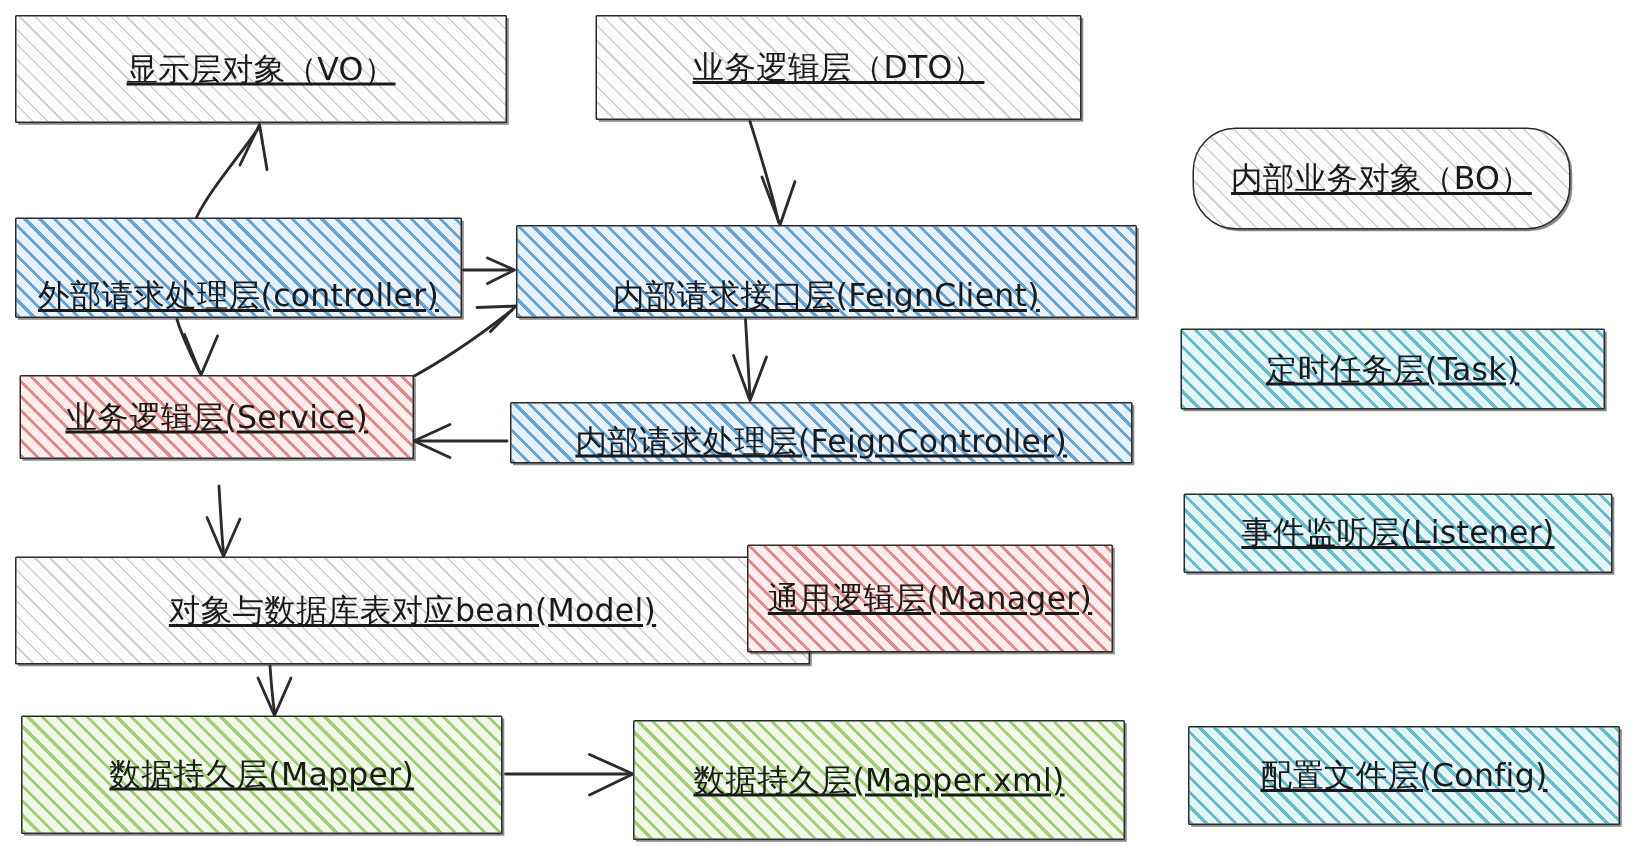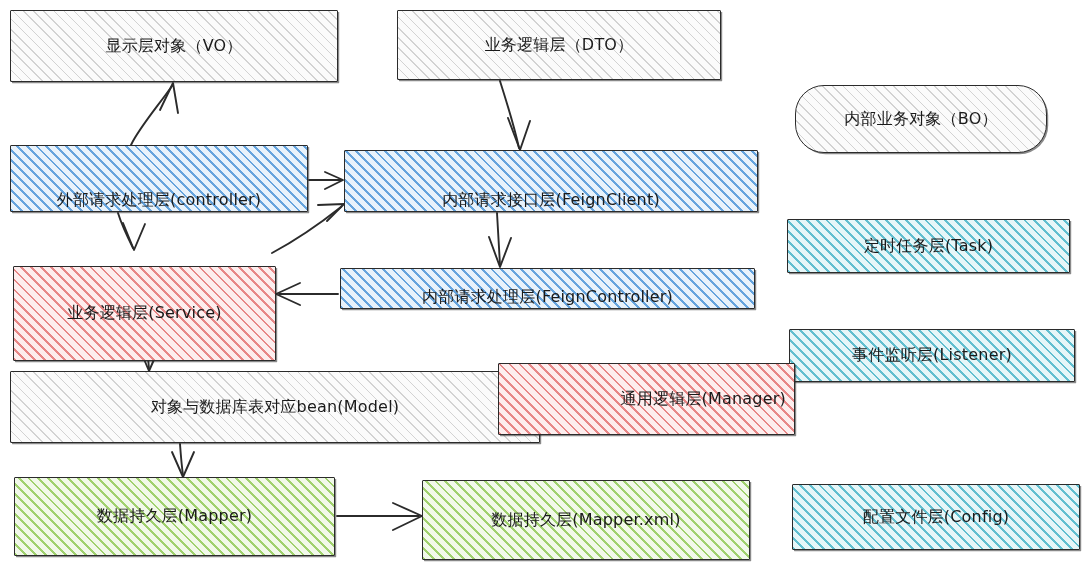--- a/index.html
+++ b/index.html
@@ -25,25 +25,26 @@
     position:absolute;
     box-sizing:border-box;
     display:flex;
     align-items:center;
     justify-content:center;
     border:1.6px solid #2b2b2b;
     border-radius:1px;
     text-align:center;
     line-height:1.15;
     color:#1a1a1a;
-    font-size:16px;
+    font-size:21px;
     letter-spacing:0.2px;
     padding:2px 8px;
     z-index:3;
     box-shadow:1.6px 1.6px 0 -0.4px rgba(40,40,40,0.55);
+    text-decoration:underline;
   }
   .node .label{
     position:relative;
     z-index:2;
     white-space:nowrap;
   }
   
   .fill-gray{
     background-color:#fbfbfb;
     background-image:repeating-linear-gradient(
@@ -169,33 +170,33 @@
       </div>
       <div class="node fill-blue" style="left: 10px; top: 145px; width: 298px; height: 67px;">
         <span class="label">外部请求处理层(controller)</span>
       </div>
       <div class="node fill-blue" style="left: 344px; top: 150px; width: 414px; height: 62px;">
         <span class="label">内部请求接口层(FeignClient)</span>
       </div>
       <div class="node fill-cyan" style="left: 787px; top: 219px; width: 283px; height: 54px;">
         <span class="label">定时任务层(Task)</span>
       </div>
-      <div class="node fill-red" style="left: 13px; top: 266px; width: 263px; height: 95px;">
+      <div class="node fill-red" style="left: 13px; top: 250px; width: 263px; height: 56px;">
         <span class="label">业务逻辑层(Service)</span>
       </div>
       <div class="node fill-blue" style="left: 340px; top: 268px; width: 415px; height: 41px;">
         <span class="label">内部请求处理层(FeignController)</span>
       </div>
       <div class="node fill-cyan" style="left: 789px; top: 329px; width: 286px; height: 53px;">
         <span class="label">事件监听层(Listener)</span>
       </div>
       <div class="node fill-gray" style="left: 10px; top: 371px; width: 530px; height: 72px;">
         <span class="label">对象与数据库表对应bean(Model)</span>
       </div>
-      <div class="node fill-red" style="left: 498px; top: 363px; width: 297px; height: 72px; justify-content: flex-end;">
+      <div class="node fill-red" style="left: 498px; top: 363px; width: 244px; height: 72px;">
         <span class="label">通用逻辑层(Manager)</span>
       </div>
       <div class="node fill-cyan" style="left: 792px; top: 440px; width: 288px; height: 66px; margin-top: 44px;">
         <span class="label">配置文件层(Config)</span>
       </div>
       <div class="node fill-green" style="left: 14px; top: 477px; width: 321px; height: 79px;">
         <span class="label">数据持久层(Mapper)</span>
       </div>
       <div class="node fill-green" style="left: 422px; top: 480px; width: 328px; height: 80px;">
         <span class="label">数据持久层(Mapper.xml)</span>

